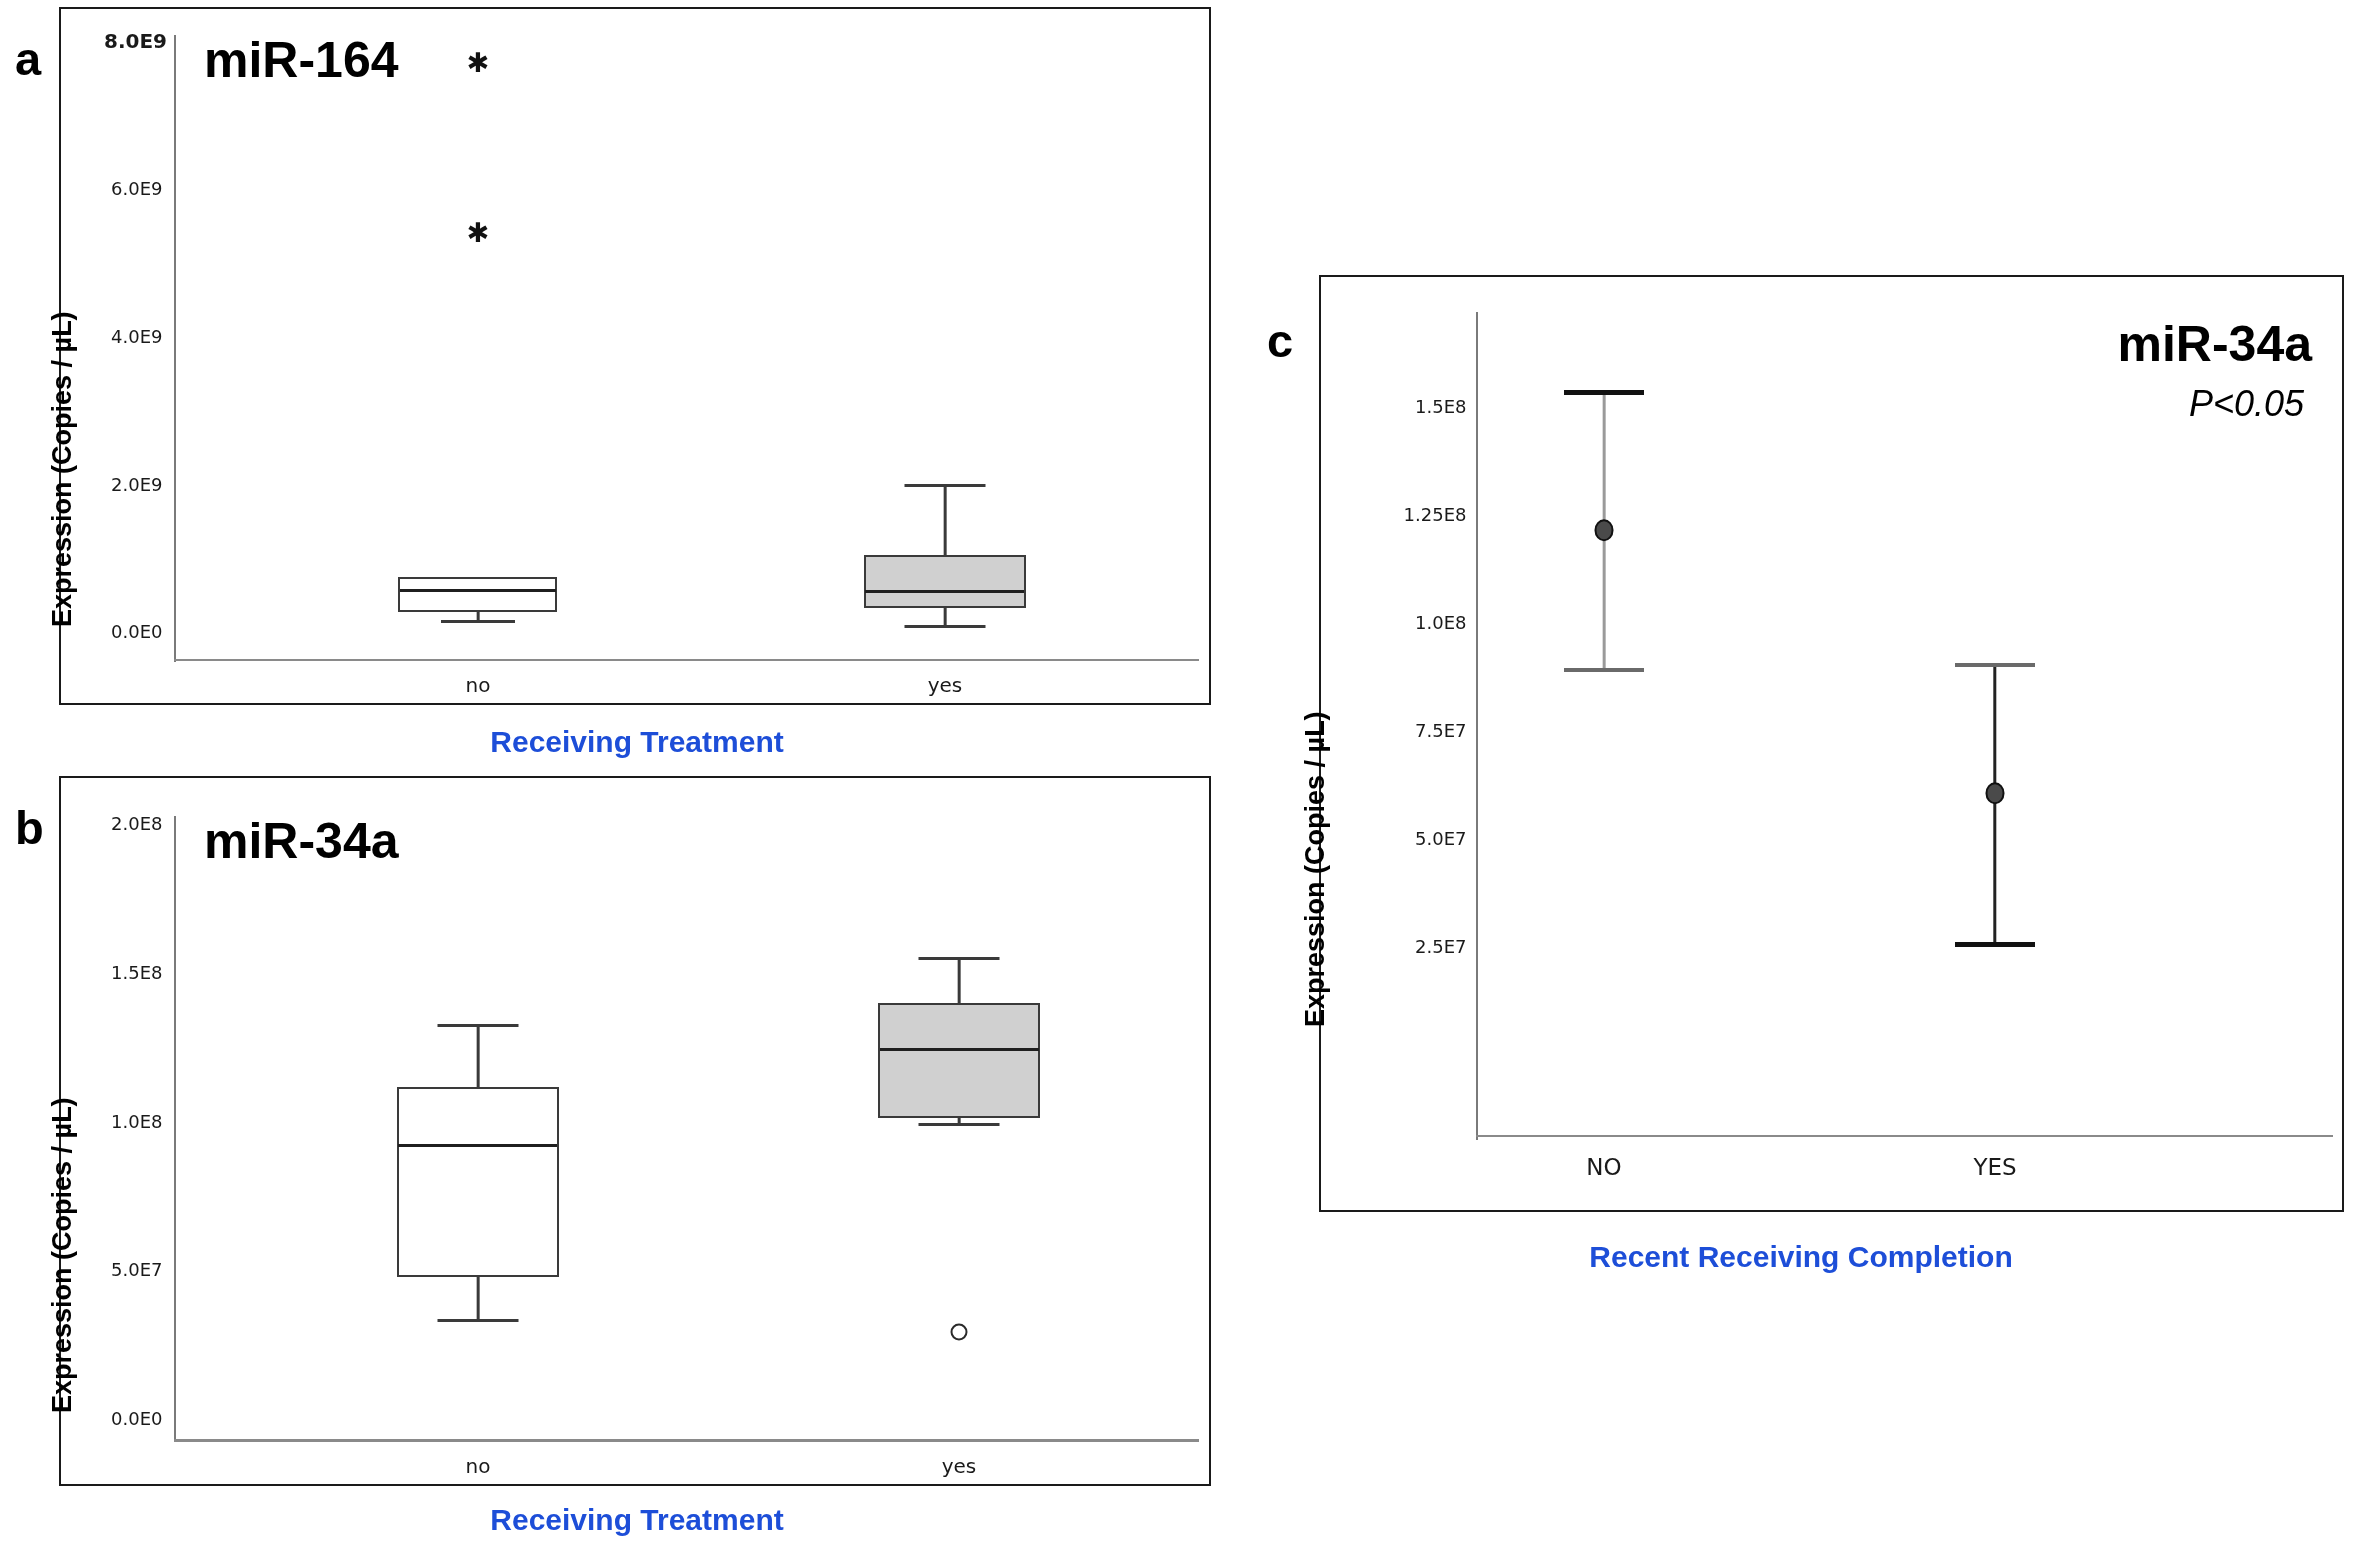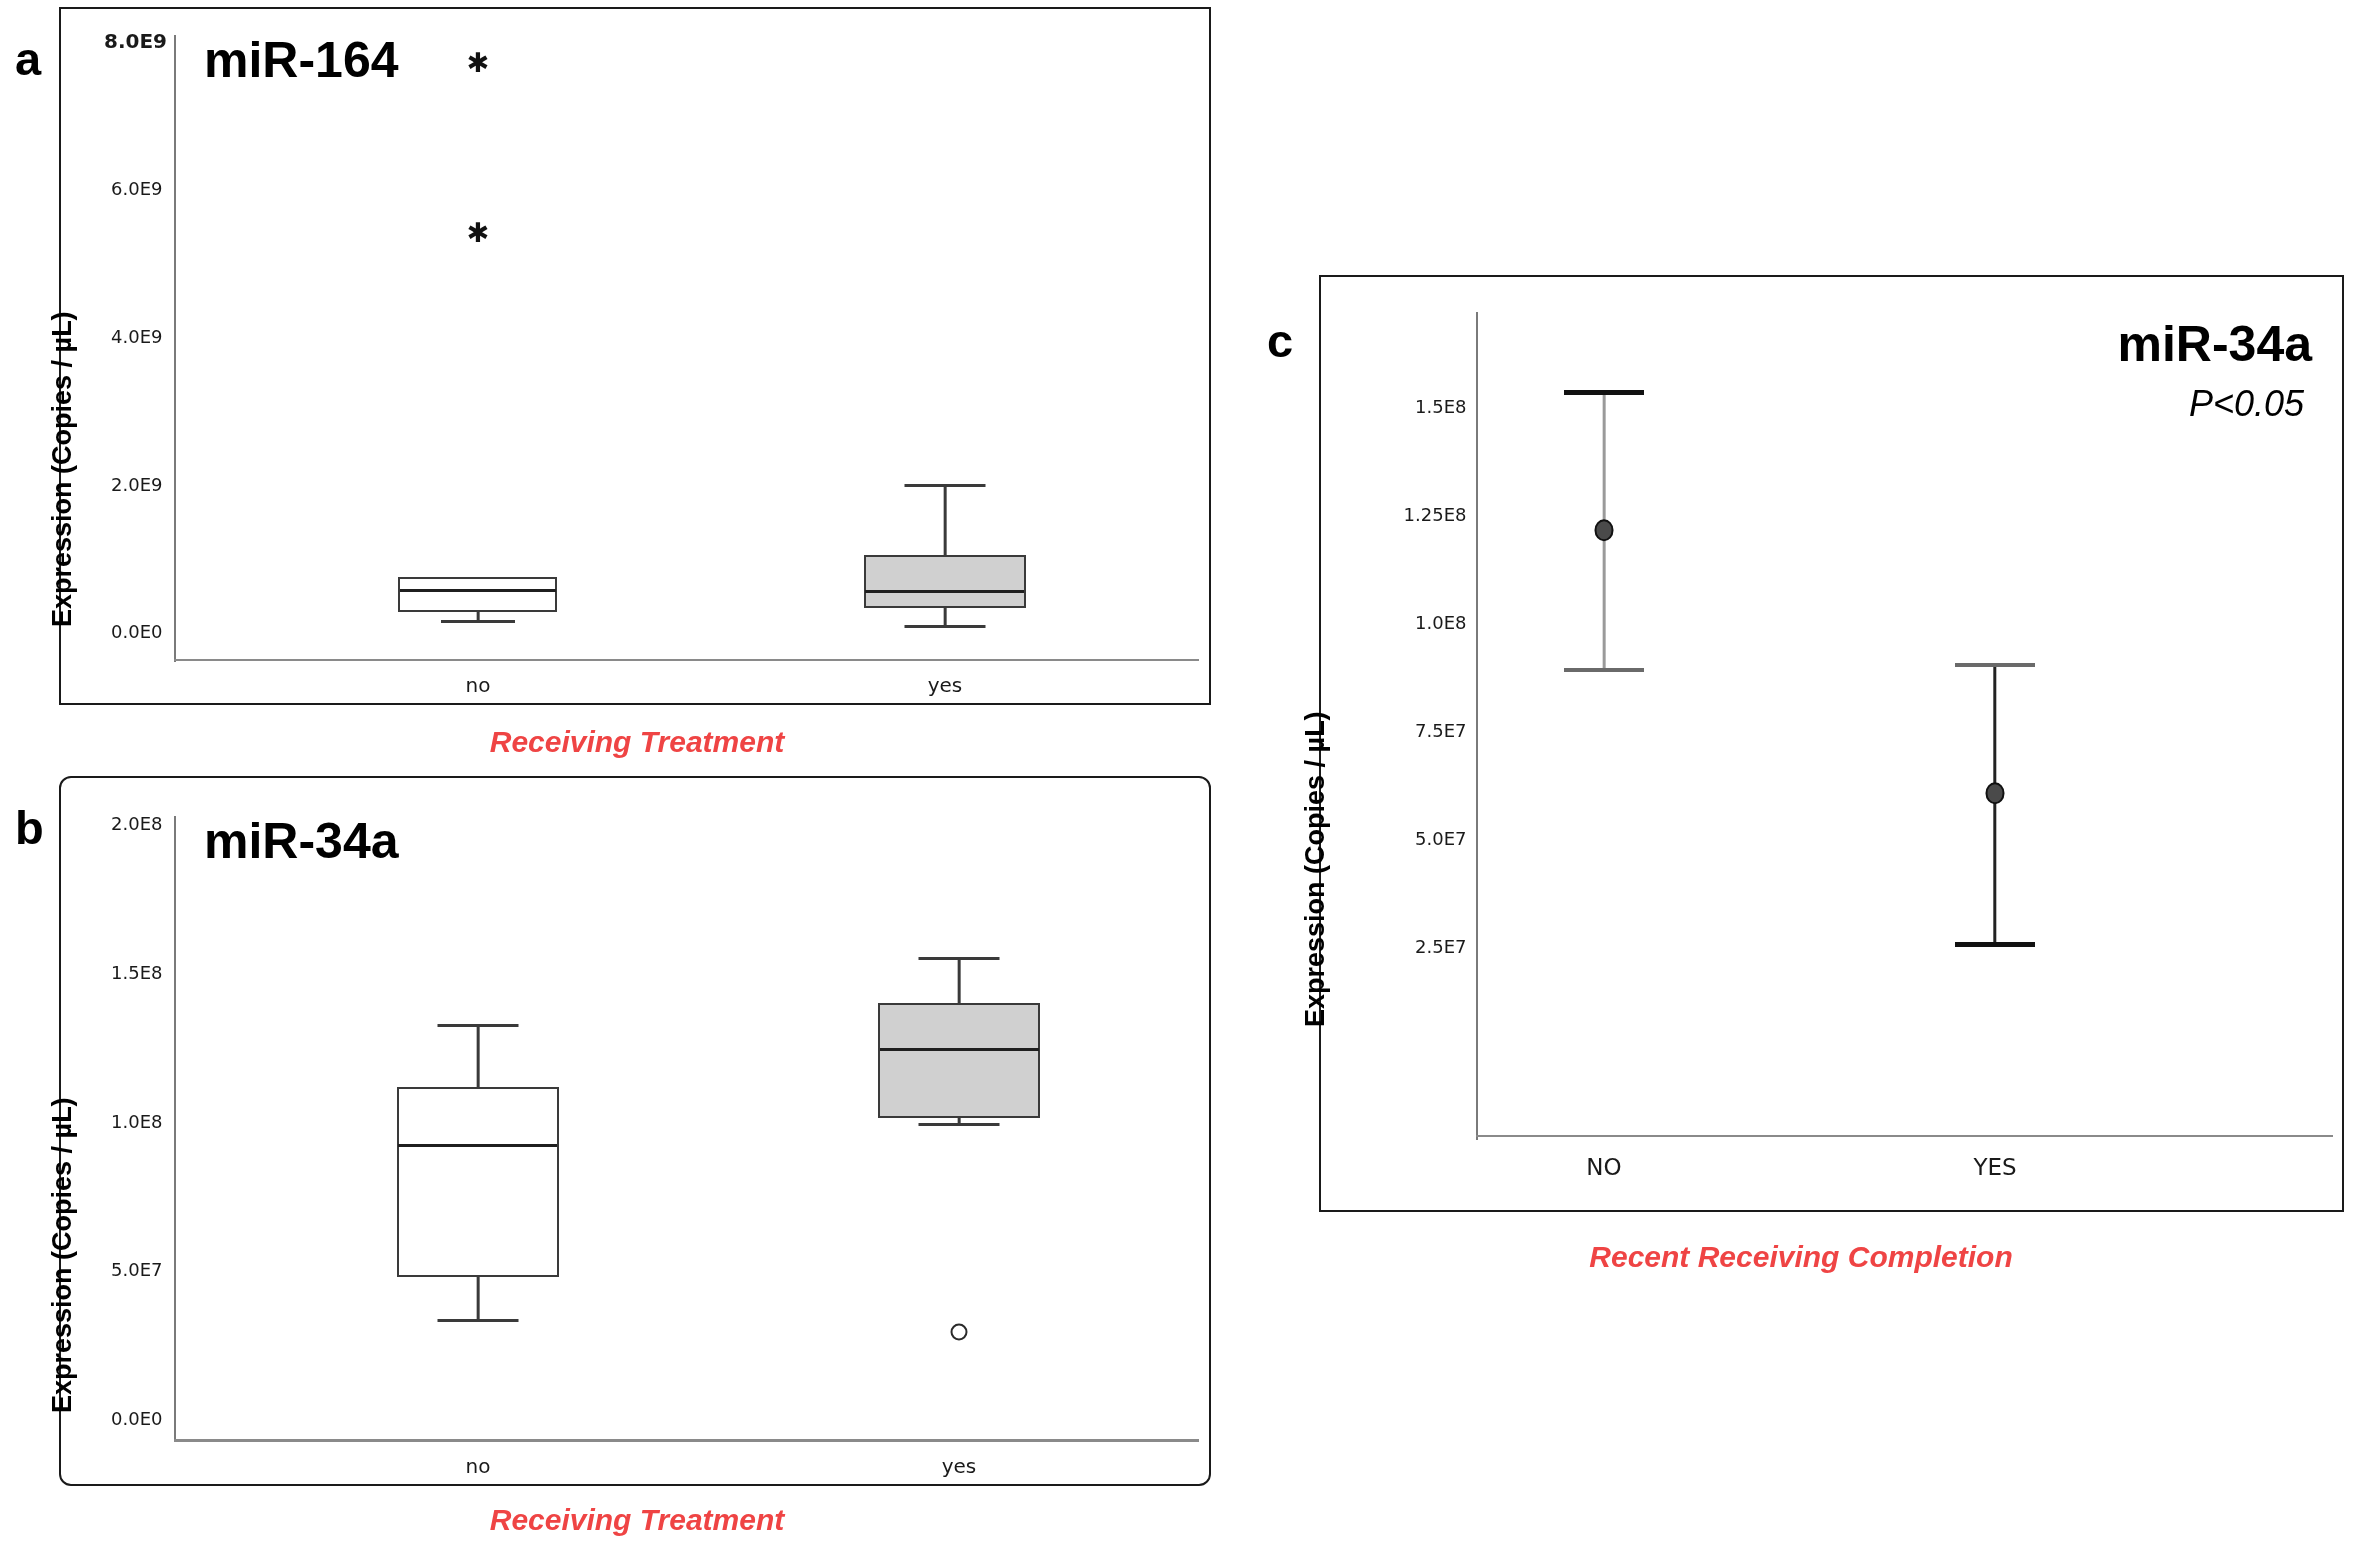--- a/index.html
+++ b/index.html
@@ -15,22 +15,22 @@
   .axis-v{position:absolute;background:#7a7a7a;width:2px;}
   .axis-h{position:absolute;background:#8a8a8a;height:2.7px;}
 
   .ytick{position:absolute;text-align:right;color:#1a1a1a;white-space:nowrap;
          font-family:"DejaVu Sans",sans-serif;transform:translateY(-50%);}
   .xtick{position:absolute;text-align:center;color:#1a1a1a;white-space:nowrap;
          font-family:"DejaVu Sans",sans-serif;transform:translateX(-50%);}
 
   .ylabel{position:absolute;font-weight:bold;color:#000;white-space:nowrap;
           transform-origin:0 0;transform:rotate(-90deg);}
-  .xlabel{position:absolute;font-weight:bold;color:#ef4444;white-space:nowrap;
-          text-align:center;transform:translateX(-50%);font-style:italic;}
+  .xlabel{position:absolute;font-weight:bold;color:#1d4ed8;white-space:nowrap;
+          text-align:center;transform:translateX(-50%);}
 
   .series-title{position:absolute;font-weight:bold;color:#000;white-space:nowrap;line-height:1;}
   .pvalue{position:absolute;font-style:italic;color:#000;white-space:nowrap;line-height:1;}
 
   
   .boxrect{position:absolute;box-sizing:border-box;border:2.7px solid #3a3a3a;}
   .boxrect.filled{background:#d0d0d0;}
   .boxrect.open{background:#ffffff;}
   .median{position:absolute;background:#1f1f1f;height:3.4px;}
   .whisk-line{position:absolute;background:#3a3a3a;width:2.7px;transform:translateX(-50%);}
@@ -87,21 +87,21 @@
     <div class="xtick" style="left:417px;top:664px;font-size:20px;">no</div>
     <div class="xtick" style="left:884px;top:664px;font-size:20px;">yes</div>
   </div>
 
   <div class="panel-letter" style="left:15px;top:35px;font-size:47px;">a</div>
 
   <div class="ylabel" style="left:47px;top:627px;font-size:27px;">Expression (Copies / µL)</div>
 
   <div class="xlabel" style="left:637px;top:725px;font-size:30px;">Receiving Treatment</div>
 
-  <div class="panel" style="left:59px;top:776px;width:1152px;height:710px;border-radius:12px;">
+  <div class="panel" style="left:59px;top:776px;width:1152px;height:710px;">
 
     <div class="axis-v" style="left:113px;top:38px;height:626px;"></div>
     <div class="axis-h" style="left:113px;top:661px;width:1025px;"></div>
 
     <div class="ytick" style="left:13.5px;top:45px;width:88px;font-size:18px;">2.0E8</div>
     <div class="ytick" style="left:13.5px;top:194px;width:88px;font-size:18px;">1.5E8</div>
     <div class="ytick" style="left:13.5px;top:343px;width:88px;font-size:18px;">1.0E8</div>
     <div class="ytick" style="left:13.5px;top:491px;width:88px;font-size:18px;">5.0E7</div>
     <div class="ytick" style="left:13.5px;top:640px;width:88px;font-size:18px;">0.0E0</div>
 

